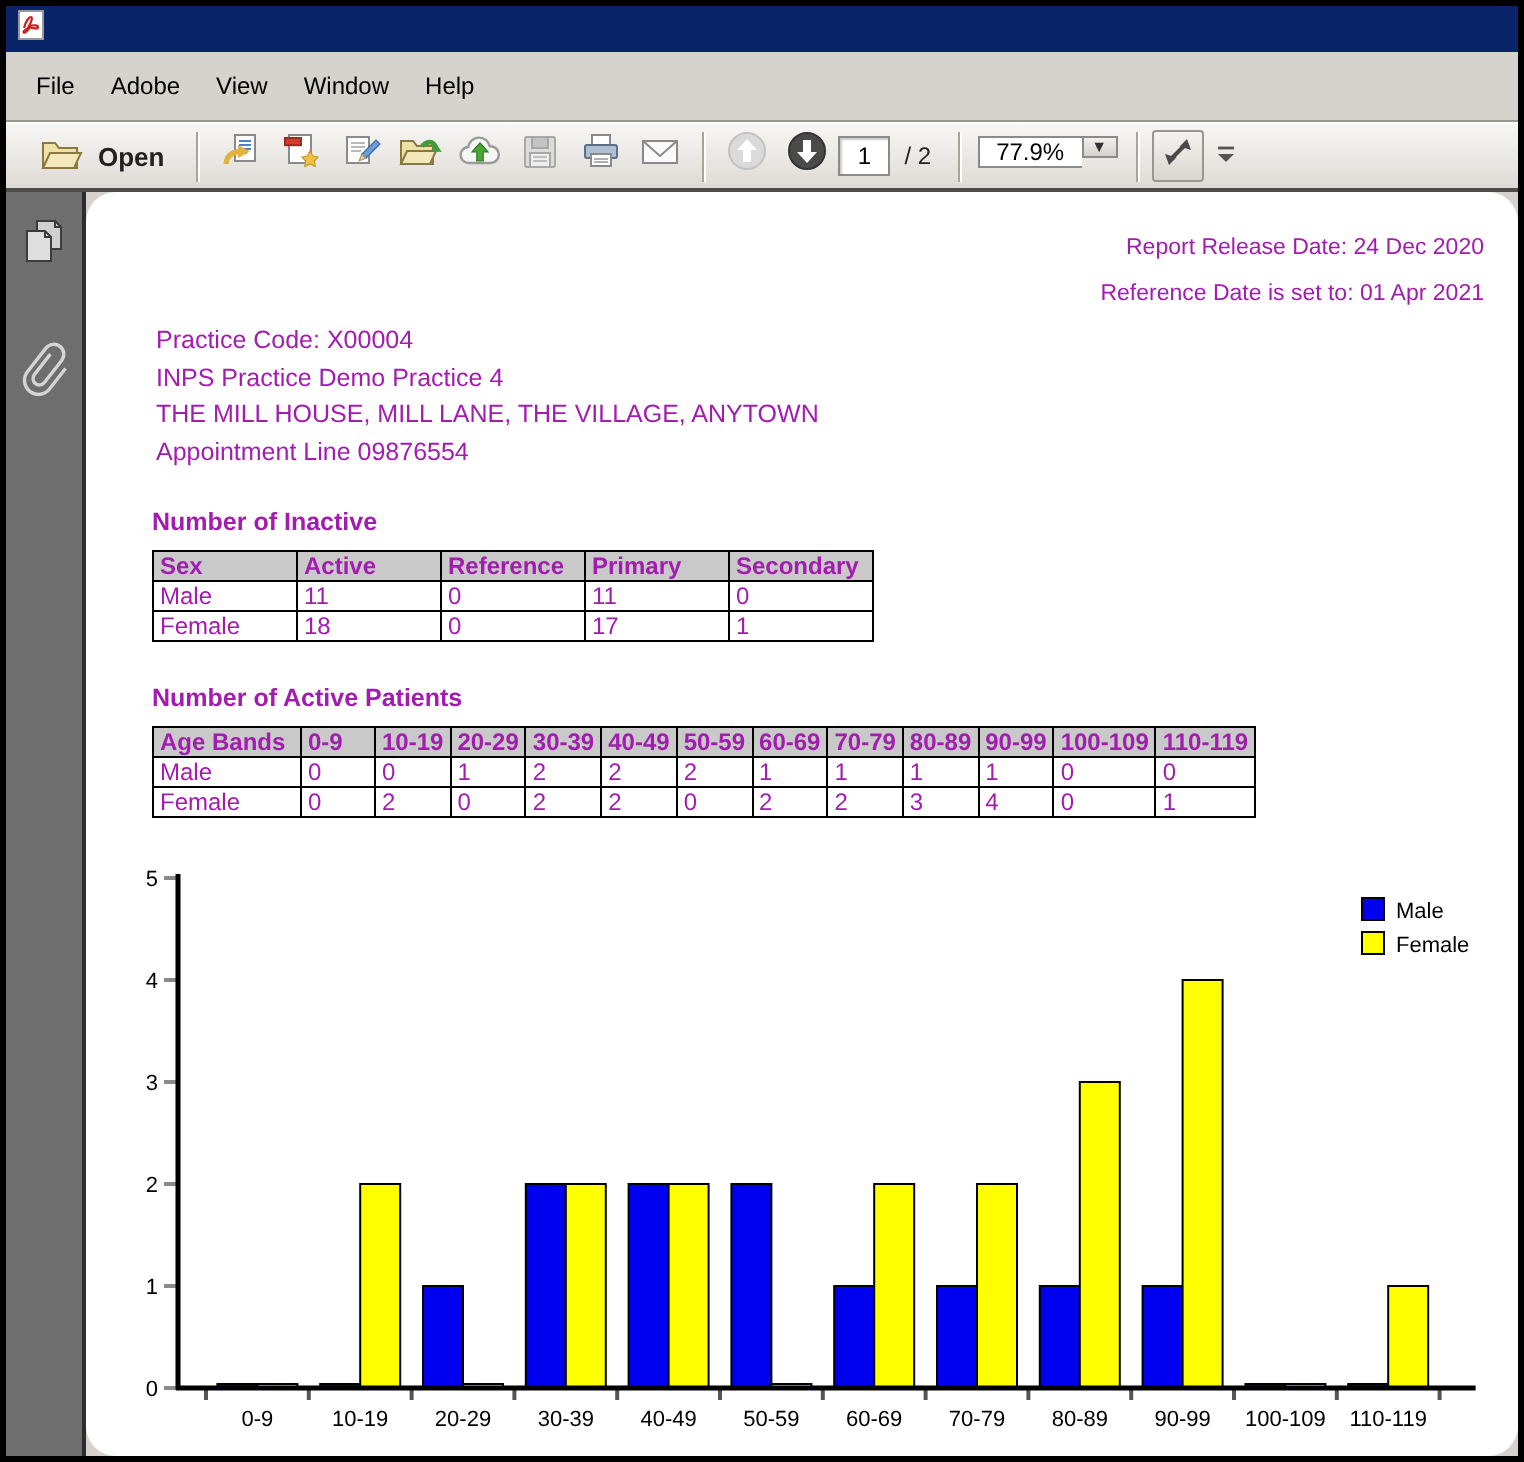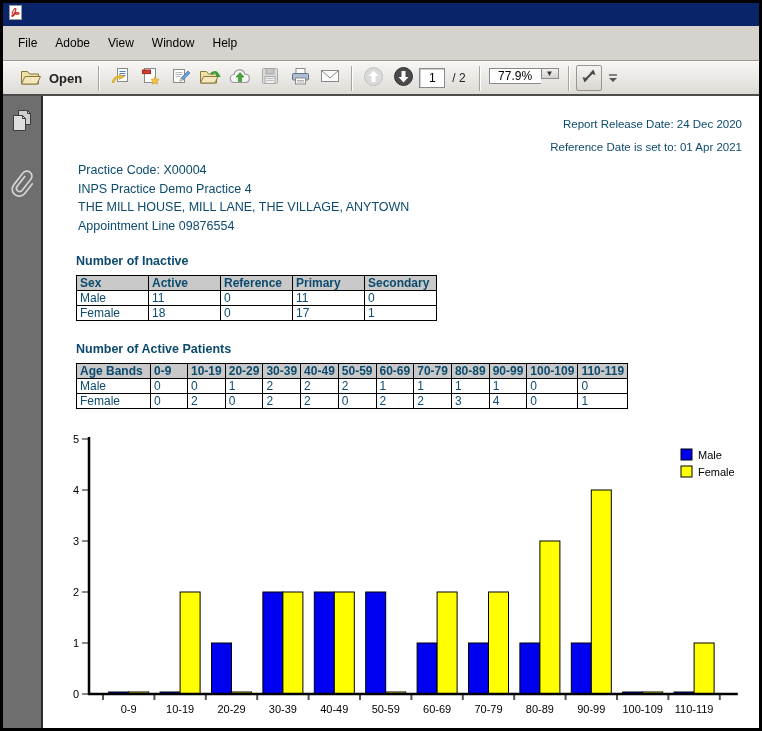--- a/index.html
+++ b/index.html
@@ -45,22 +45,22 @@
              background:linear-gradient(#f4f3f1,#d9d6d0); display:flex;
              align-items:center; justify-content:center; }
   .chev-btn { width:18px; height:26px; display:flex; align-items:center;
               justify-content:center; }
 
   
   .docarea { flex:1; display:flex; overflow:hidden; }
   .nav-sidebar { width:40px; background:#6e6e6e; border-right:2px solid #2d2d2d;
                  display:flex; flex-direction:column; align-items:center;
                  padding-top:12px; gap:32px; flex:0 0 auto; }
-  .page { flex:1; background:#fff; color:#0c4a6e; overflow:hidden;
-          font-size:12px; position:relative; }
+  .page { flex:1; background:#fff; color:#a21caf; overflow:hidden;
+          font-size:12px; position:relative;border-radius:15px; }
 
   
   .dates { margin:17px 17px 0 0; text-align:right; font-size:11.5px; }
   .dates div { line-height:23px; }
   .practice { margin:2px 0 0 35px; font-size:12.5px; }
   .practice div { line-height:18.5px; }
   .sec-title { margin:19px 0 7px 33px; font-size:12.5px; font-weight:bold; }
   .sec-title.second { margin-top:21px; }
   table.pdf-table { border-collapse:collapse; margin-left:33px; font-size:12px; }
   table.pdf-table th, table.pdf-table td {

